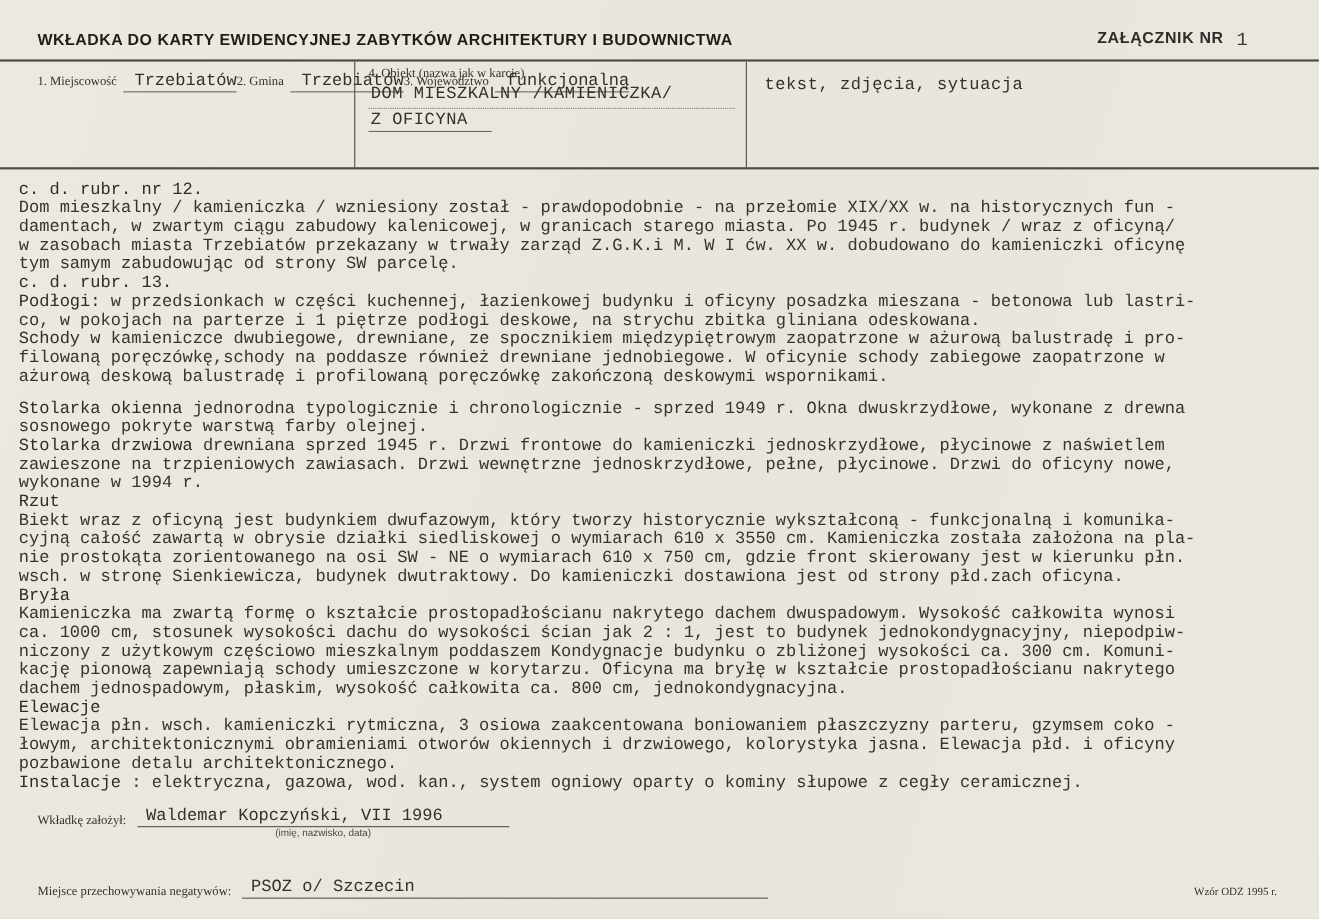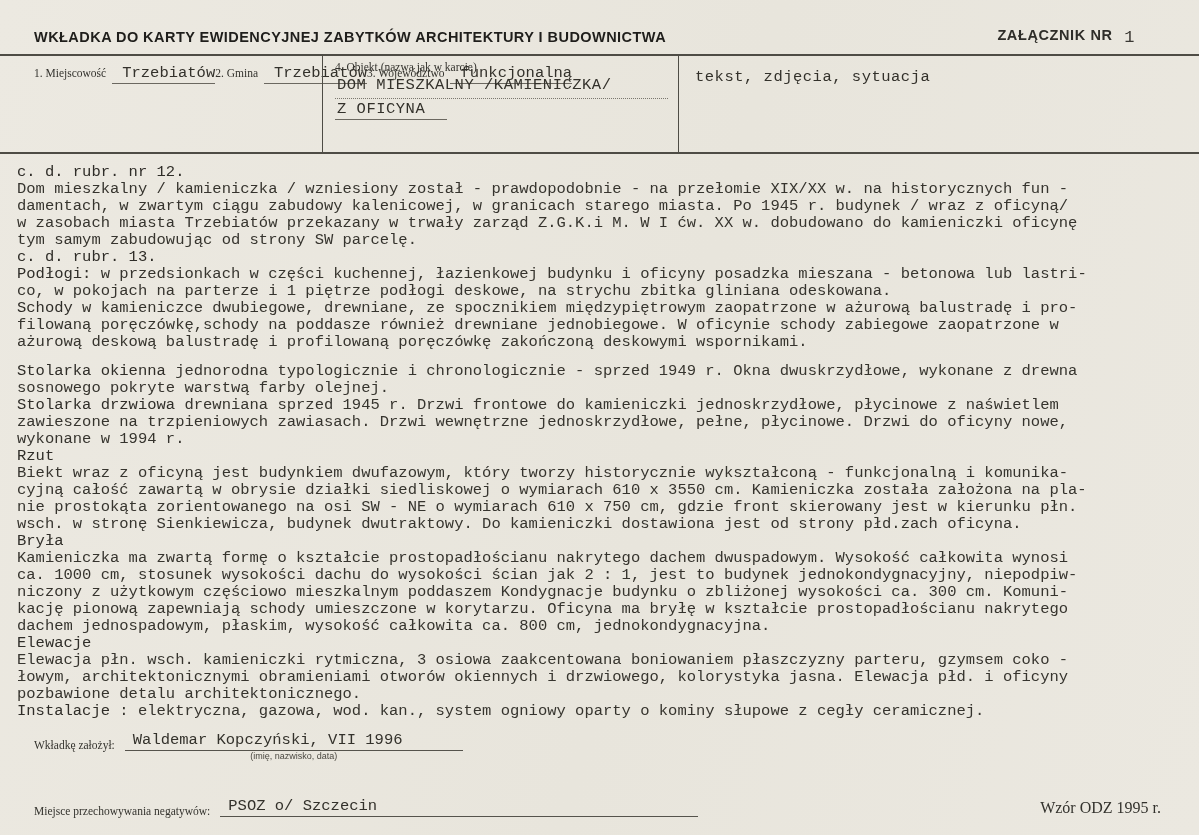--- a/index.html
+++ b/index.html
@@ -41,21 +41,21 @@
   .doc-footer{position:absolute;left:34px;right:38px;bottom:18px}
   .footer-row{display:flex;align-items:flex-end}
   .footer-row.second{margin-top:45px}
   .footer-label{font-family:"Liberation Serif",serif;font-size:11.5px;white-space:nowrap;color:#33322d}
   .fill{position:relative;border-bottom:1.2px solid #55534c;margin-left:10px;padding:0 0 1px 8px}
   .founder-fill{width:330px}
   .negat-fill{width:470px}
   .footer-note{position:absolute;top:100%;left:50%;transform:translateX(-50%);
                font-family:Liberation Sans, sans-serif;font-size:9px;color:#4a4841;white-space:nowrap;margin-top:1px}
   .spacer{flex:1}
-  .form-code{font-family:"Liberation Serif",serif;font-size:16px;color:#33322d;white-space:nowrap}
+  .form-code{font-family:"Liberation Serif",serif;font-size:10px;color:#33322d;white-space:nowrap}
 </style>
 </head>
 <body>
 
 <div class="page">
 
   <header class="doc-header">
     <h1 class="doc-title">WKŁADKA DO KARTY EWIDENCYJNEJ ZABYTKÓW ARCHITEKTURY I BUDOWNICTWA</h1>
     <div class="attachment">
       <span>ZAŁĄCZNIK NR</span>

